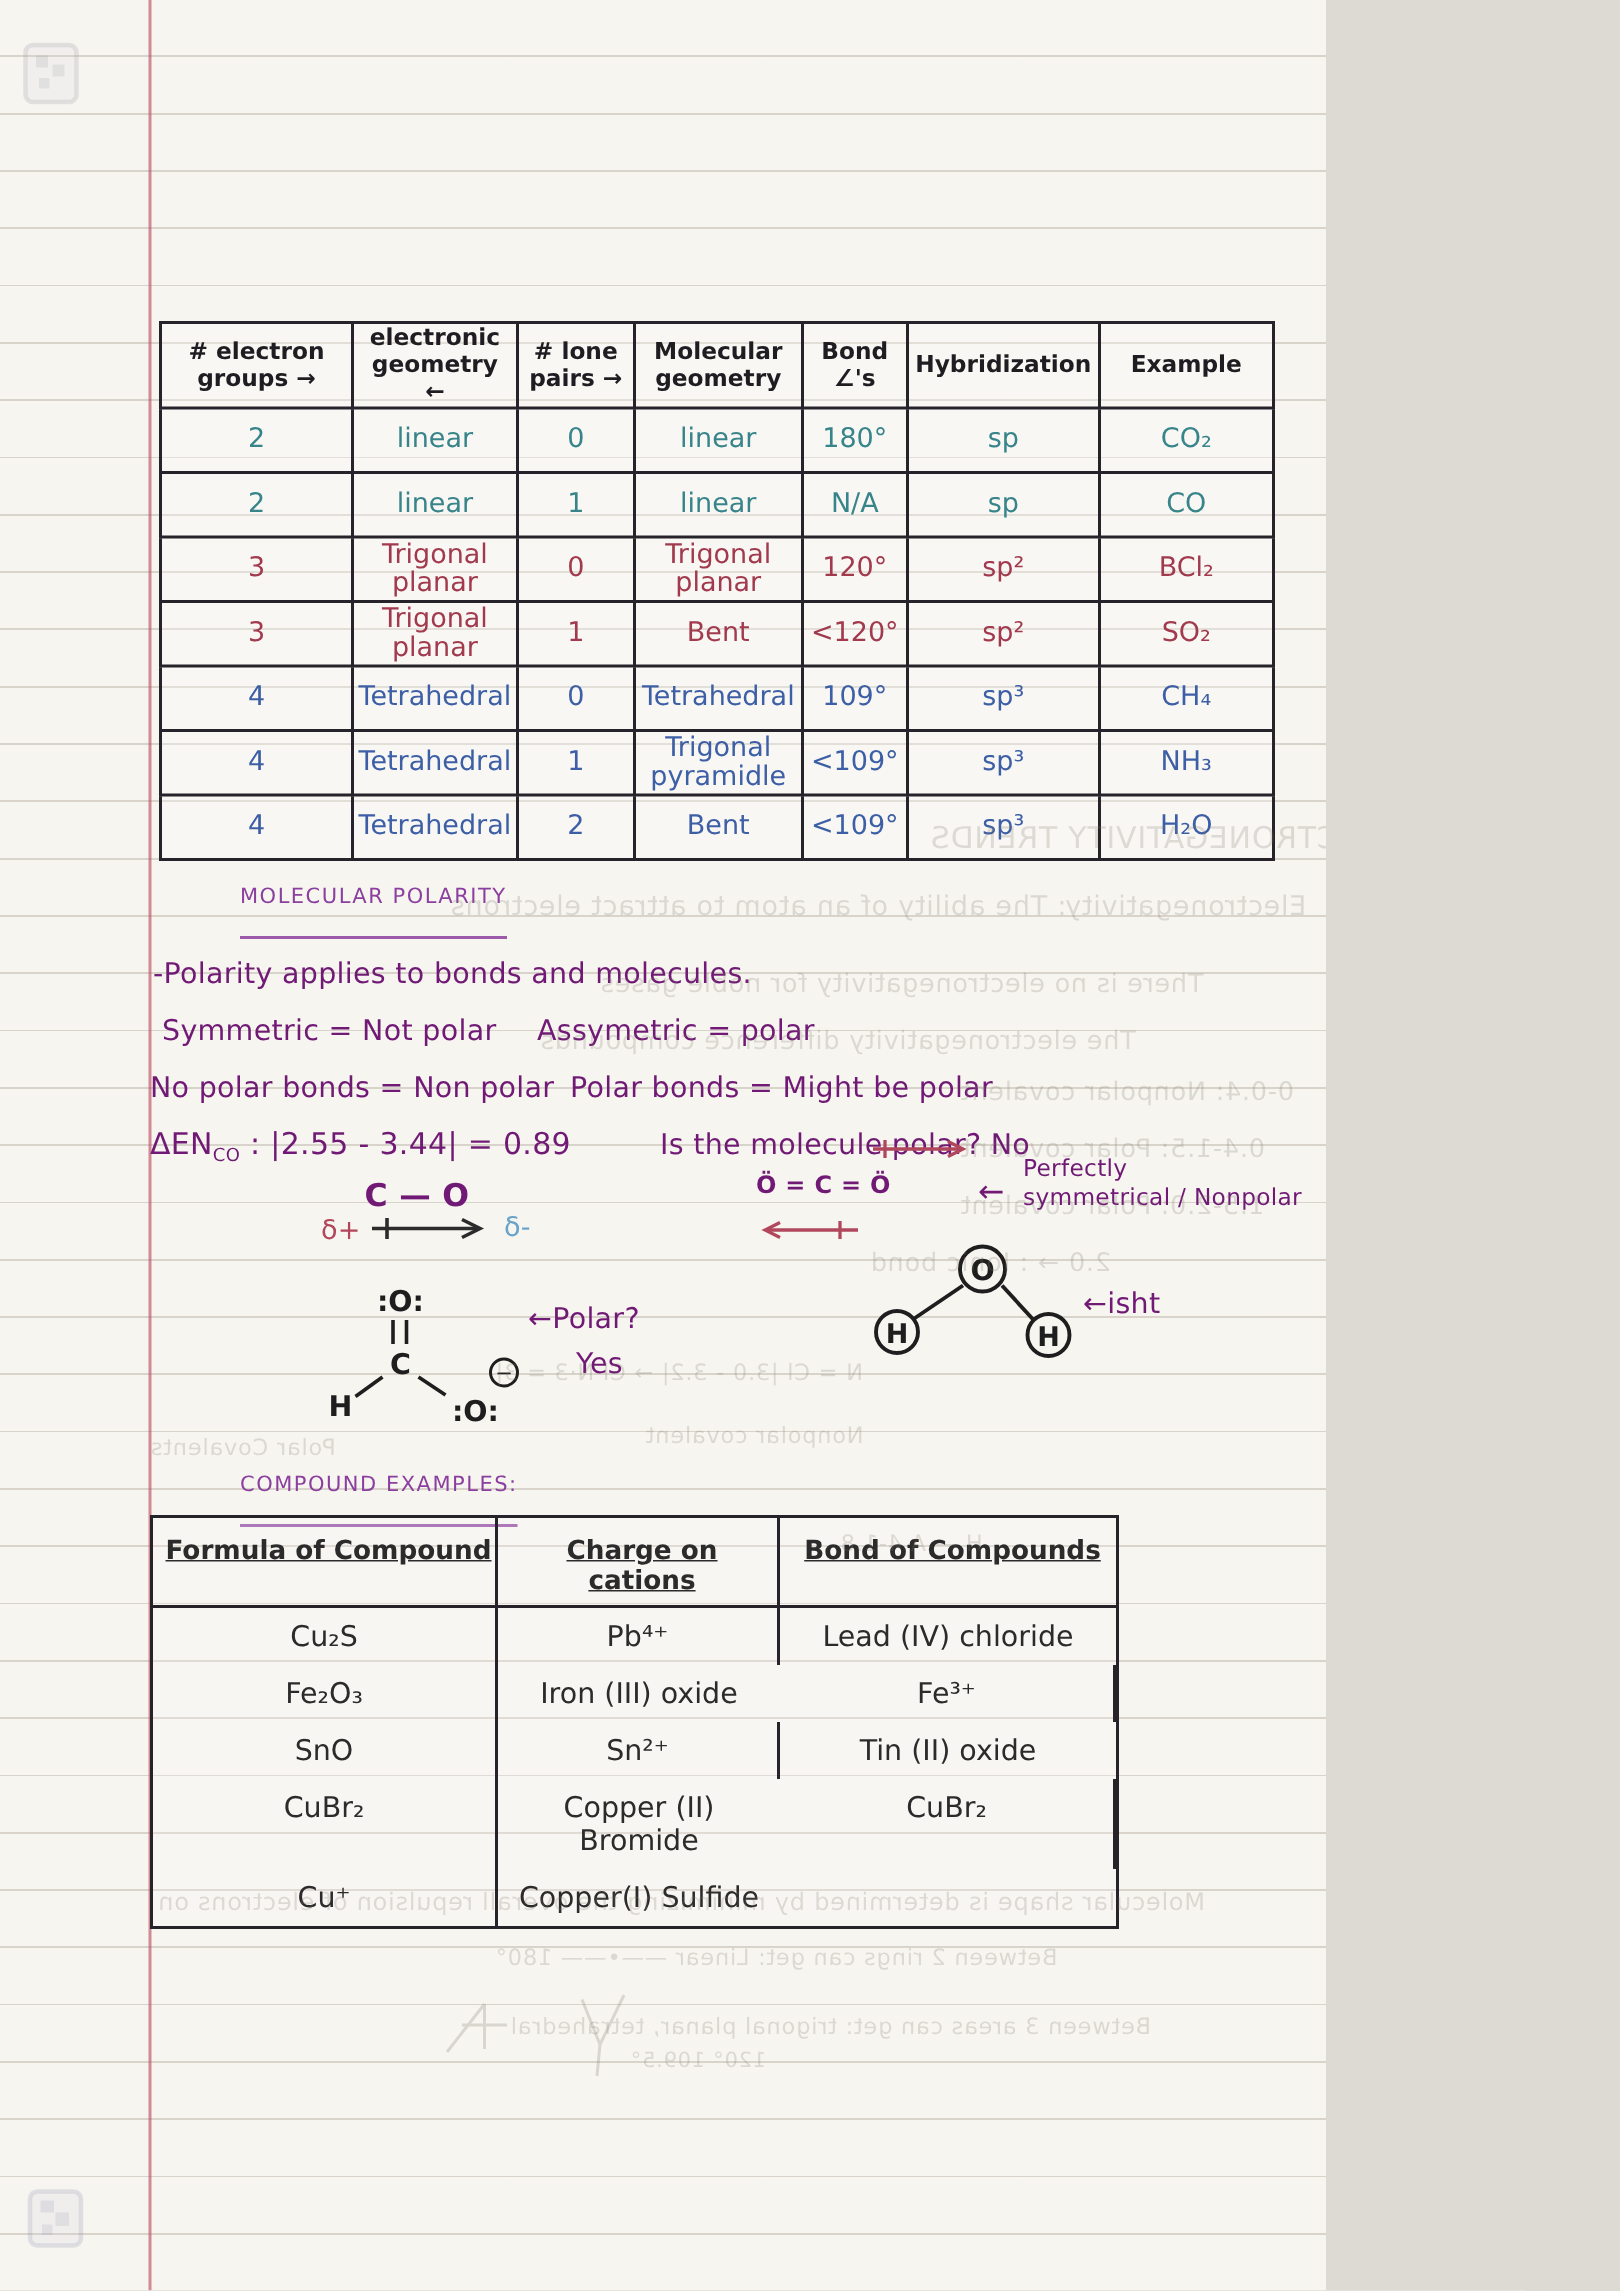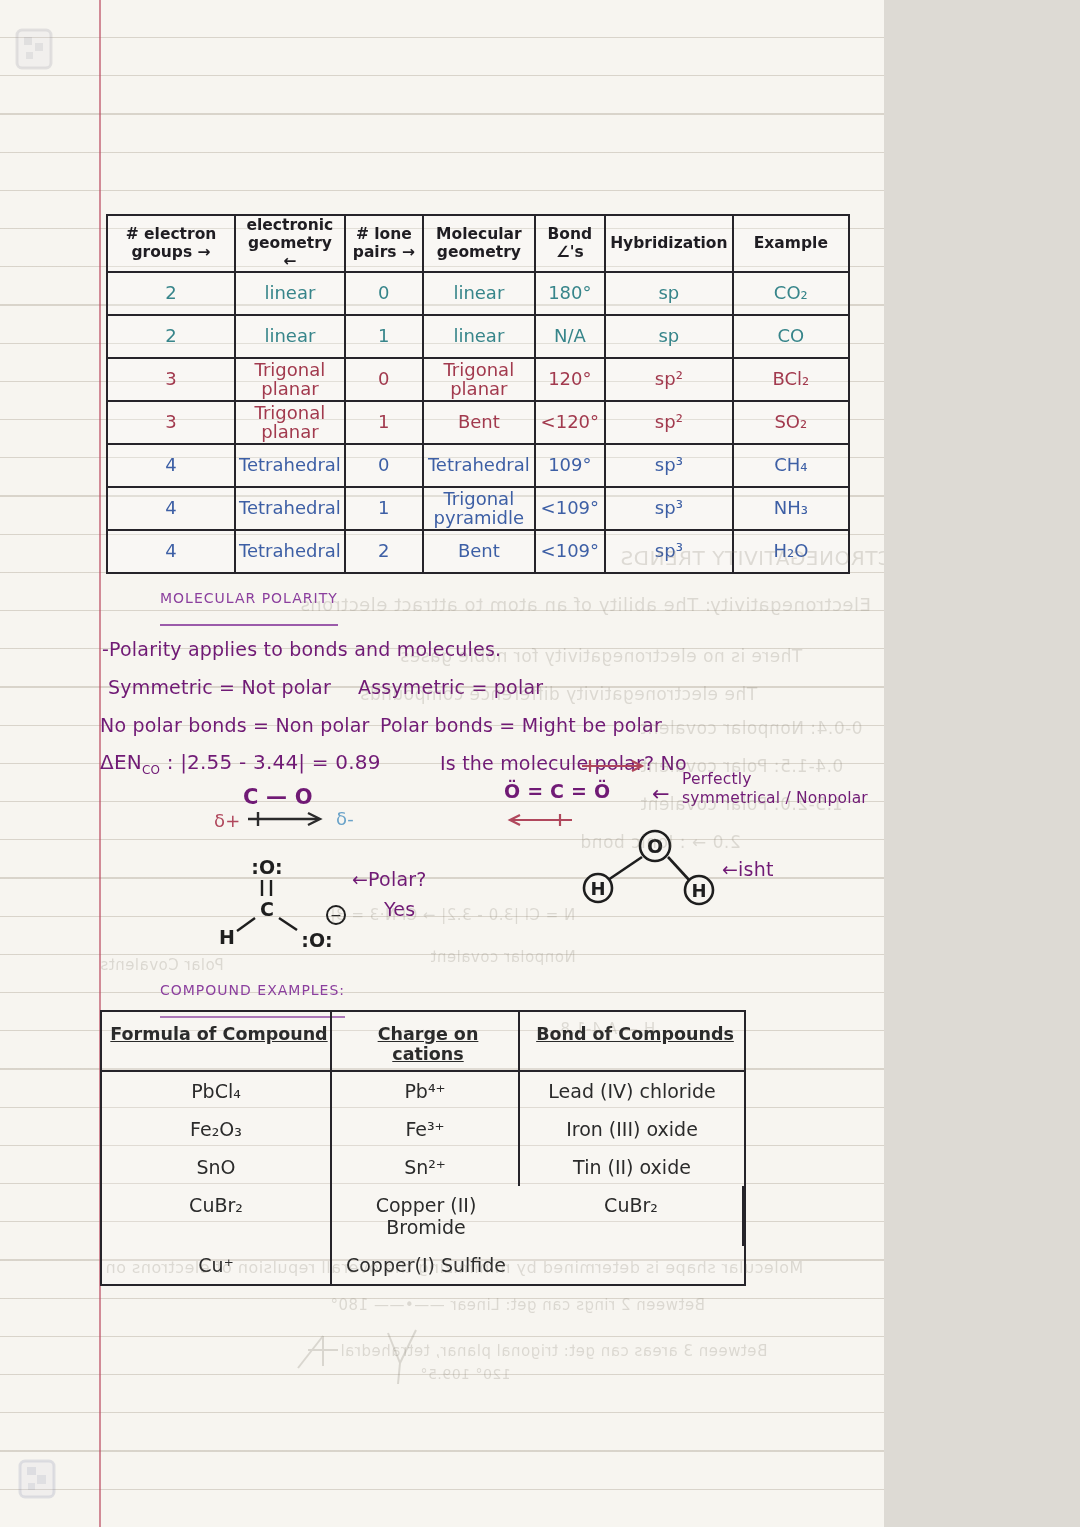--- a/index.html
+++ b/index.html
@@ -195,21 +195,21 @@
     <line x1="14" y1="2" x2="14" y2="16" stroke="#2b2b2b" stroke-width="2.4"></line>
     <polyline points="64,3 76,9 64,15" fill="none" stroke="#2b2b2b" stroke-width="2.4"></polyline>
   </svg>
   <div class="hand lblue" style="left:336px;top:808px;font-size:18px">δ-</div>
 
   <svg class="abs" style="left:578px;top:758px" width="74" height="16">
     <line x1="4" y1="8" x2="62" y2="8" stroke="#b0475c" stroke-width="2.2"></line>
     <line x1="12" y1="2" x2="12" y2="14" stroke="#b0475c" stroke-width="2.2"></line>
     <polyline points="54,3 64,8 54,13" fill="none" stroke="#b0475c" stroke-width="2.2"></polyline>
   </svg>
-  <div class="hand" style="left:504px;top:780px;font-size:19px;font-weight:bold">Ö = C = Ö</div>
+  <div class="hand" style="left:504px;top:780px;font-size:16px;font-weight:bold">Ö = C = Ö</div>
   <svg class="abs" style="left:496px;top:812px" width="82" height="16">
     <line x1="16" y1="8" x2="76" y2="8" stroke="#b0475c" stroke-width="2.2"></line>
     <line x1="64" y1="2" x2="64" y2="14" stroke="#b0475c" stroke-width="2.2"></line>
     <polyline points="24,3 14,8 24,13" fill="none" stroke="#b0475c" stroke-width="2.2"></polyline>
   </svg>
   <div class="hand" style="left:652px;top:782px;font-size:21px">←</div>
   <div class="hand twoline" style="left:682px;top:770px;font-size:15.5px">Perfectly
 symmetrical / Nonpolar</div>
 
   <svg class="abs" style="left:568px;top:824px" width="180" height="102">
@@ -237,26 +237,26 @@
     <text x="131" y="68" text-anchor="middle" font-size="14" fill="#1e1e1e">−</text>
   </svg>
   <div class="hand" style="left:352px;top:868px">←Polar?</div>
   <div class="hand" style="left:384px;top:898px">Yes</div>
 
   <div class="heading-purple" style="left:160px;top:982px">COMPOUND EXAMPLES:</div>
   <div class="t2">
     <div class="hcell c0">Formula of Compound</div>
     <div class="hcell c1">Charge on cations</div>
     <div class="hcell">Bond of Compounds</div>
-  <div class="cell c0">PbCl₄</div>
+  <div class="cell c0">Cu₂S</div>
       <div class="cell c1">Pb⁴⁺</div>
       <div class="cell c2">Lead (IV) chloride</div>
       <div class="cell c0">Fe₂O₃</div>
+      <div class="cell c2">Iron (III) oxide</div>
       <div class="cell c1">Fe³⁺</div>
-      <div class="cell c2">Iron (III) oxide</div>
       <div class="cell c0">SnO</div>
       <div class="cell c1">Sn²⁺</div>
       <div class="cell c2">Tin (II) oxide</div>
       <div class="cell c0">CuBr₂</div>
       <div class="cell c2">Copper (II) Bromide</div>
       <div class="cell c0">CuBr₂</div>
       <div class="cell c1">Cu⁺</div>
       <div class="cell c2">Copper(I) Sulfide</div>
     </div>
 

